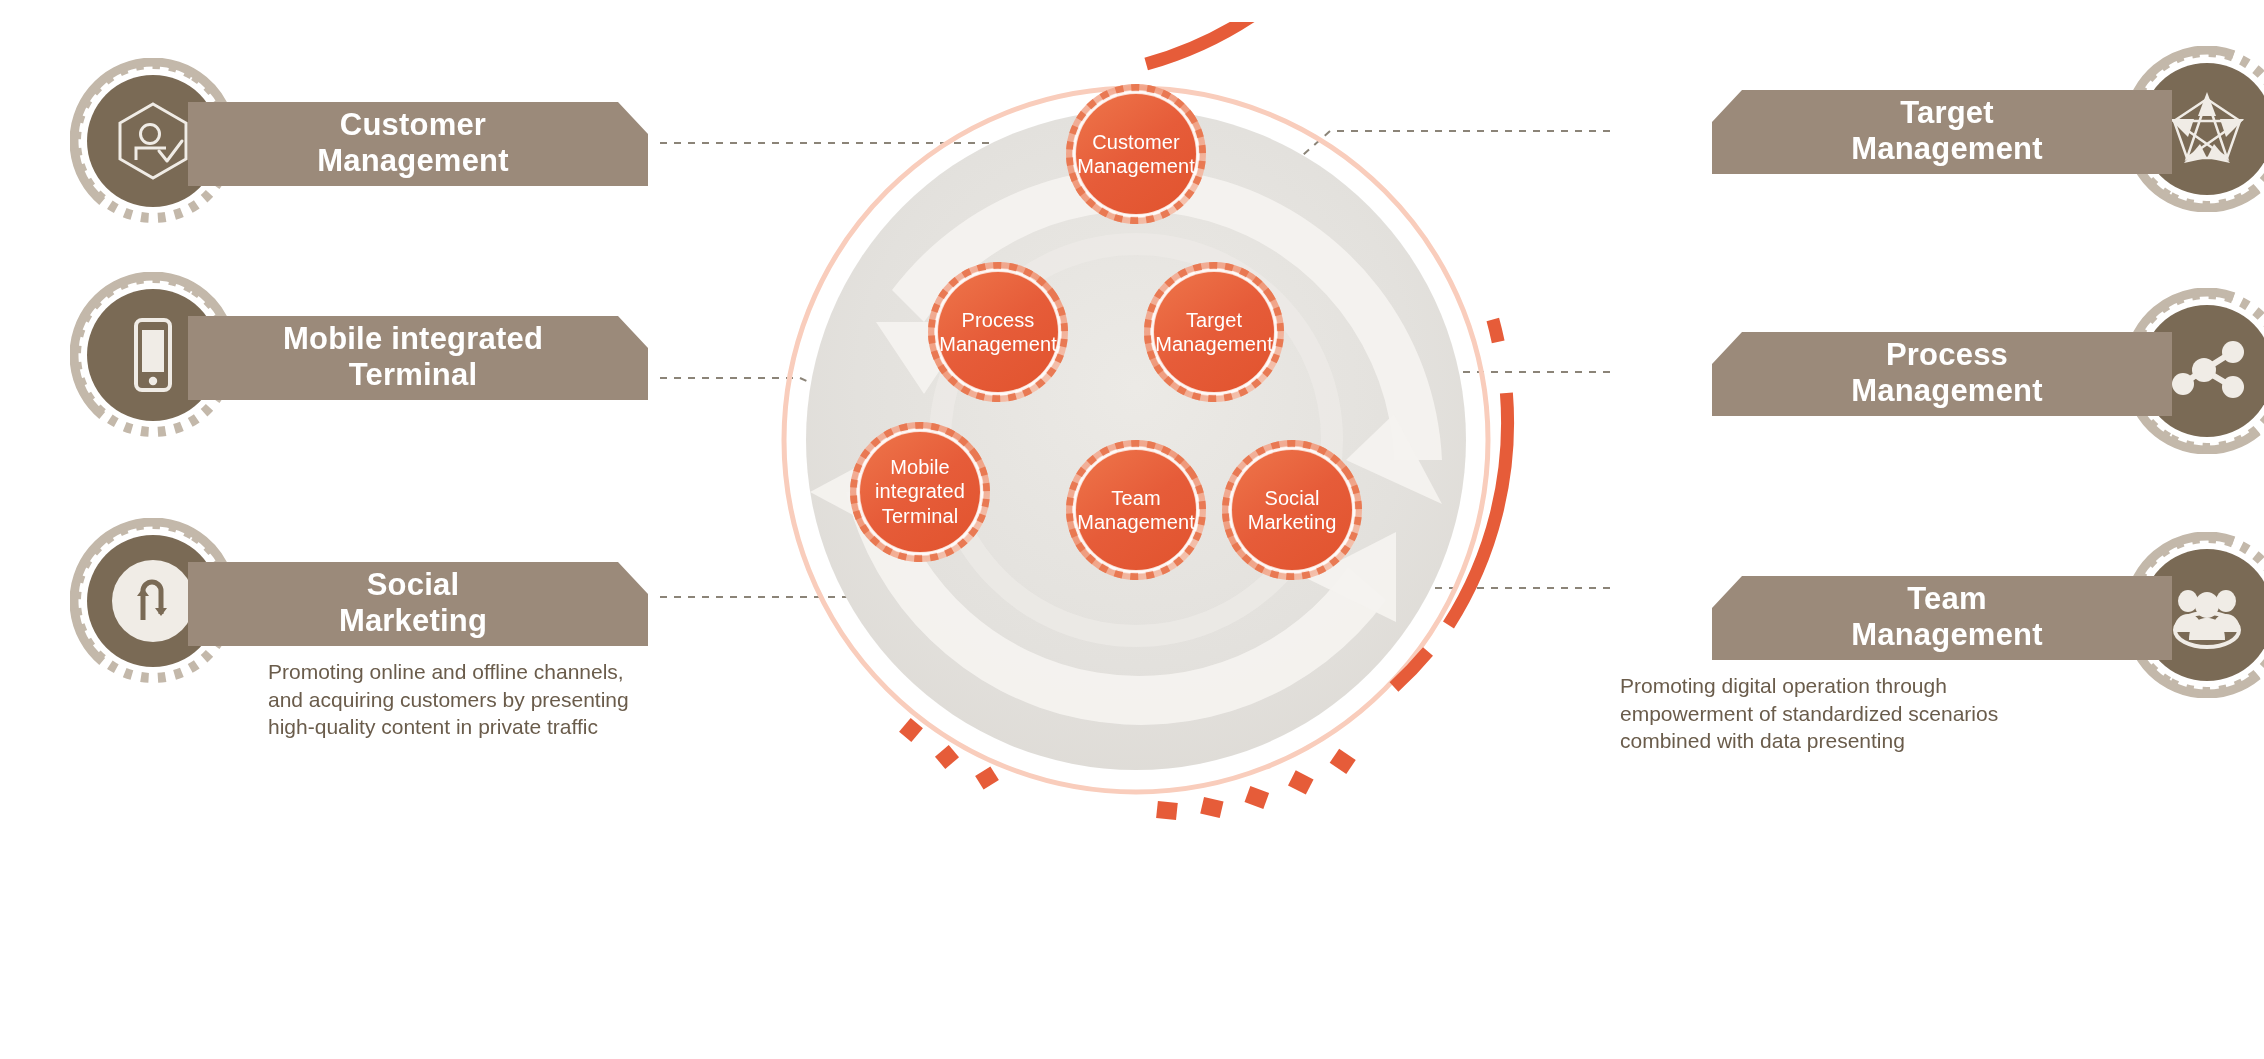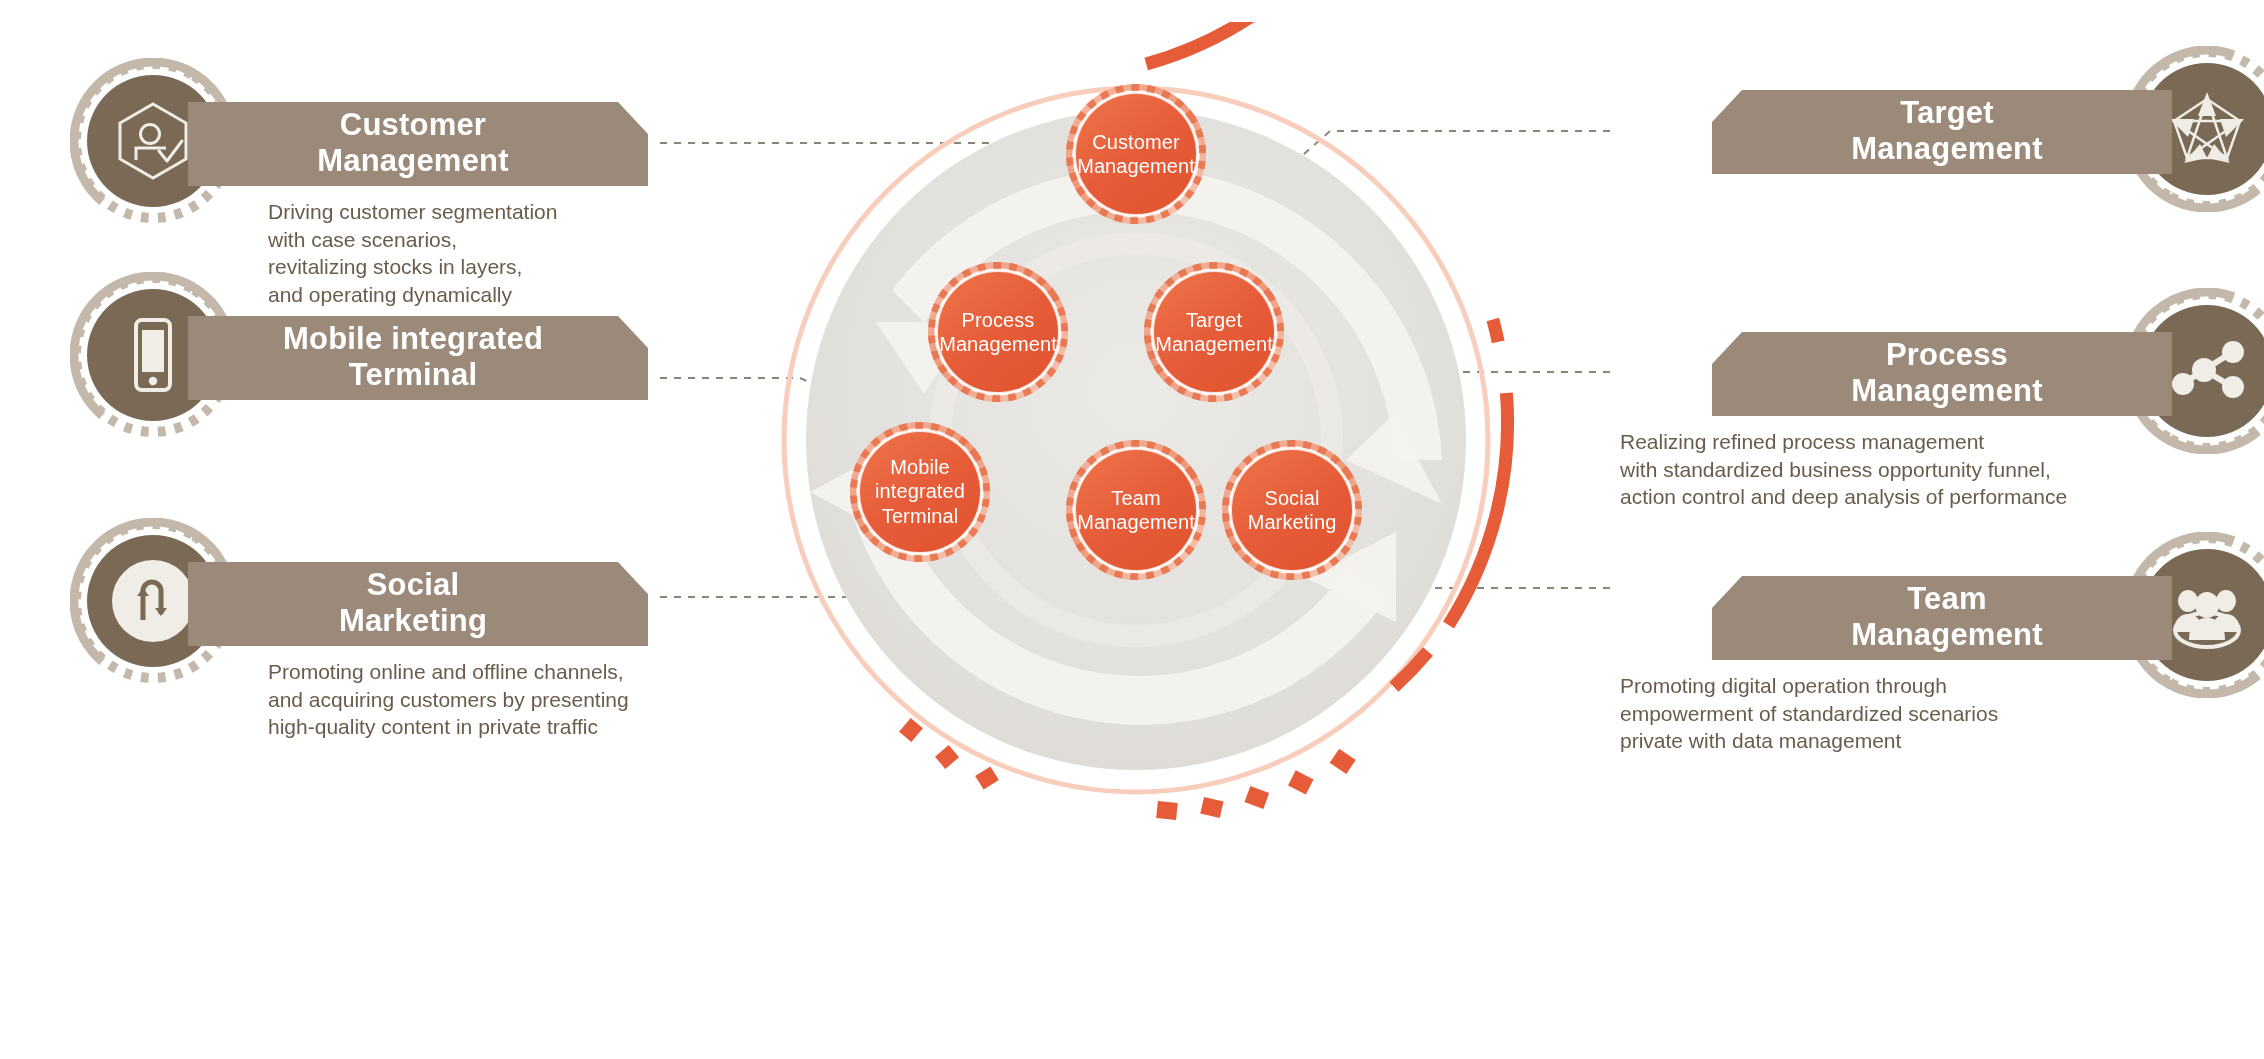--- a/index.html
+++ b/index.html
@@ -258,24 +258,20 @@
         <path d="M43 6 L76 25 L76 61 L43 80 L10 61 L10 25 Z" fill="none" stroke="#f0ece6" stroke-width="3"></path>
         <circle cx="40" cy="36" r="9.5" fill="none" stroke="#f0ece6" stroke-width="3"></circle>
         <path d="M26 62 L26 50 L56 50" fill="none" stroke="#f0ece6" stroke-width="3"></path>
         <path d="M49 53 L57 63 L72 43" fill="none" stroke="#f0ece6" stroke-width="3" stroke-linecap="round" stroke-linejoin="round"></path>
       </svg>
     </div>
     <div class="banner">
       <div class="banner-title">Customer
 Management</div>
     </div>
-    <div class="desc">Driving customer segmentation
-with case scenarios,
-revitalizing stocks in layers,
-and operating dynamically</div>
   </div>
 
   <div class="card left" style="top:272px;">
     <div class="badge">
       <svg viewBox="0 0 166 166">
         <circle cx="83" cy="83" r="79" fill="none" stroke="#c3b8aa" stroke-width="9" stroke-dasharray="330 170" transform="rotate(130 83 83)"></circle>
         <circle cx="83" cy="83" r="77" fill="none" stroke="#c3b8aa" stroke-width="10" pathLength="100" style="stroke-dasharray:1.6 1.9" transform="rotate(-58 83 83)"></circle>
         <circle cx="83" cy="83" r="70" fill="#ffffff"></circle>
         <circle cx="83" cy="83" r="66" fill="#7a6a55"></circle>
       </svg>
@@ -361,23 +357,20 @@
           <circle cx="69" cy="24" r="11"></circle>
           <circle cx="69" cy="59" r="11"></circle>
           <circle cx="19" cy="56" r="11"></circle>
         </g>
       </svg>
     </div>
     <div class="banner">
       <div class="banner-title">Process
 Management</div>
     </div>
-    <div class="desc">Realizing refined process management
-with standardized business opportunity funnel,
-action control and deep analysis of performance</div>
   </div>
 
   <div class="card right" style="top:532px;">
     <div class="badge">
       <svg viewBox="0 0 166 166">
         <circle cx="83" cy="83" r="79" fill="none" stroke="#c3b8aa" stroke-width="9" stroke-dasharray="330 170" transform="rotate(50 83 83)"></circle>
         <circle cx="83" cy="83" r="77" fill="none" stroke="#c3b8aa" stroke-width="10" pathLength="100" style="stroke-dasharray:1.6 1.9" transform="rotate(120 83 83)"></circle>
         <circle cx="83" cy="83" r="70" fill="#ffffff"></circle>
         <circle cx="83" cy="83" r="66" fill="#7a6a55"></circle>
       </svg>
@@ -392,16 +385,16 @@
         </g>
         <ellipse cx="43" cy="58" rx="32" ry="17" fill="none" stroke="#f0ece6" stroke-width="4"></ellipse>
       </svg>
     </div>
     <div class="banner">
       <div class="banner-title">Team
 Management</div>
     </div>
     <div class="desc">Promoting digital operation through
 empowerment of standardized scenarios
-private with data management</div>
+combined with data presenting</div>
   </div>
 
 </div>
 
 </body></html>

